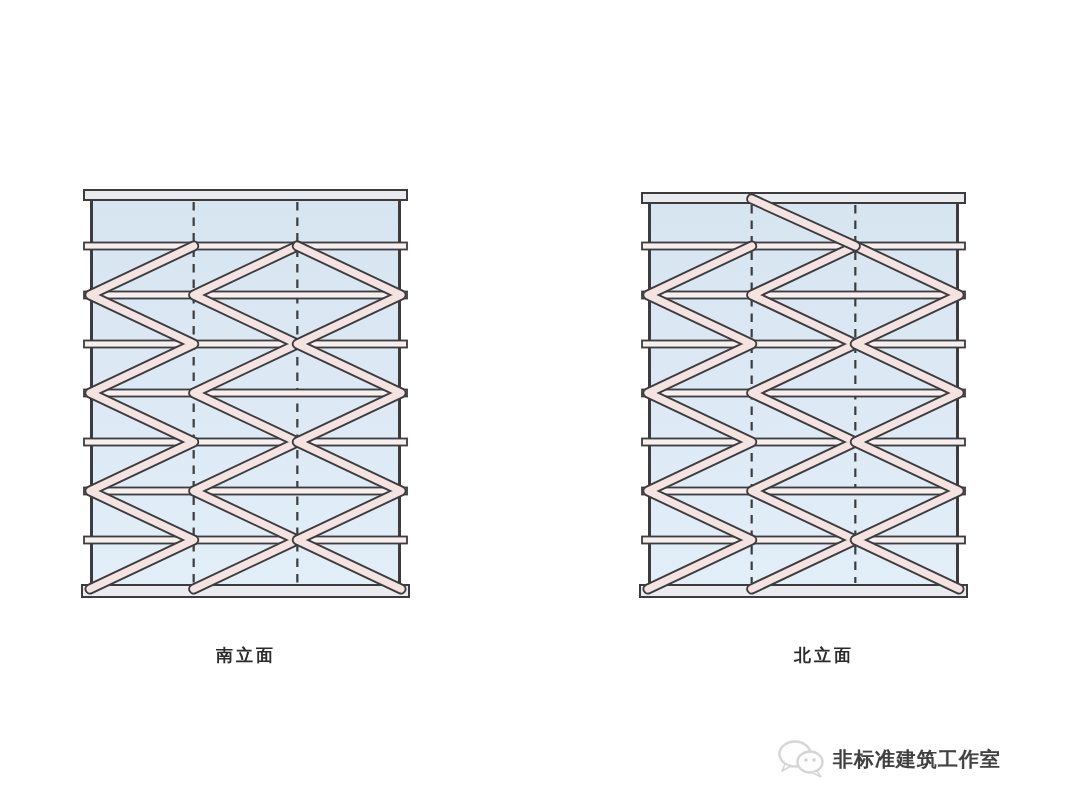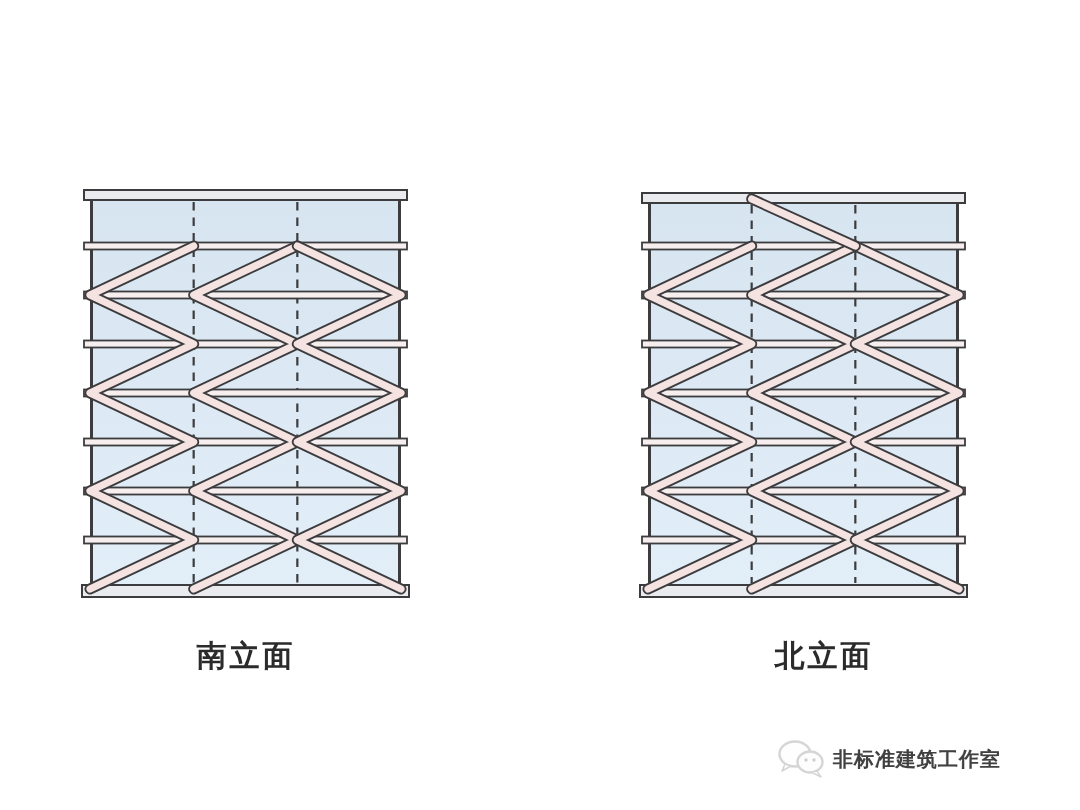--- a/index.html
+++ b/index.html
@@ -16,21 +16,21 @@
   .canvas svg.drawing {
     position: absolute; left: 0; top: 0;
   }
   .elev-label {
     position: absolute;
     width: 240px;
     top: 641px;
     height: 30px;
     line-height: 30px;
     text-align: center;
-    font-size: 30px;
+    font-size: 17px;
     font-weight: 600;
     letter-spacing: 3px;
     color: #2b2b2c;
   }
   #label-south { left: 126px; }
   #label-north { left: 704px; }
   .watermark {
     position: absolute;
     left: 776px; top: 738px;
     display: flex;

